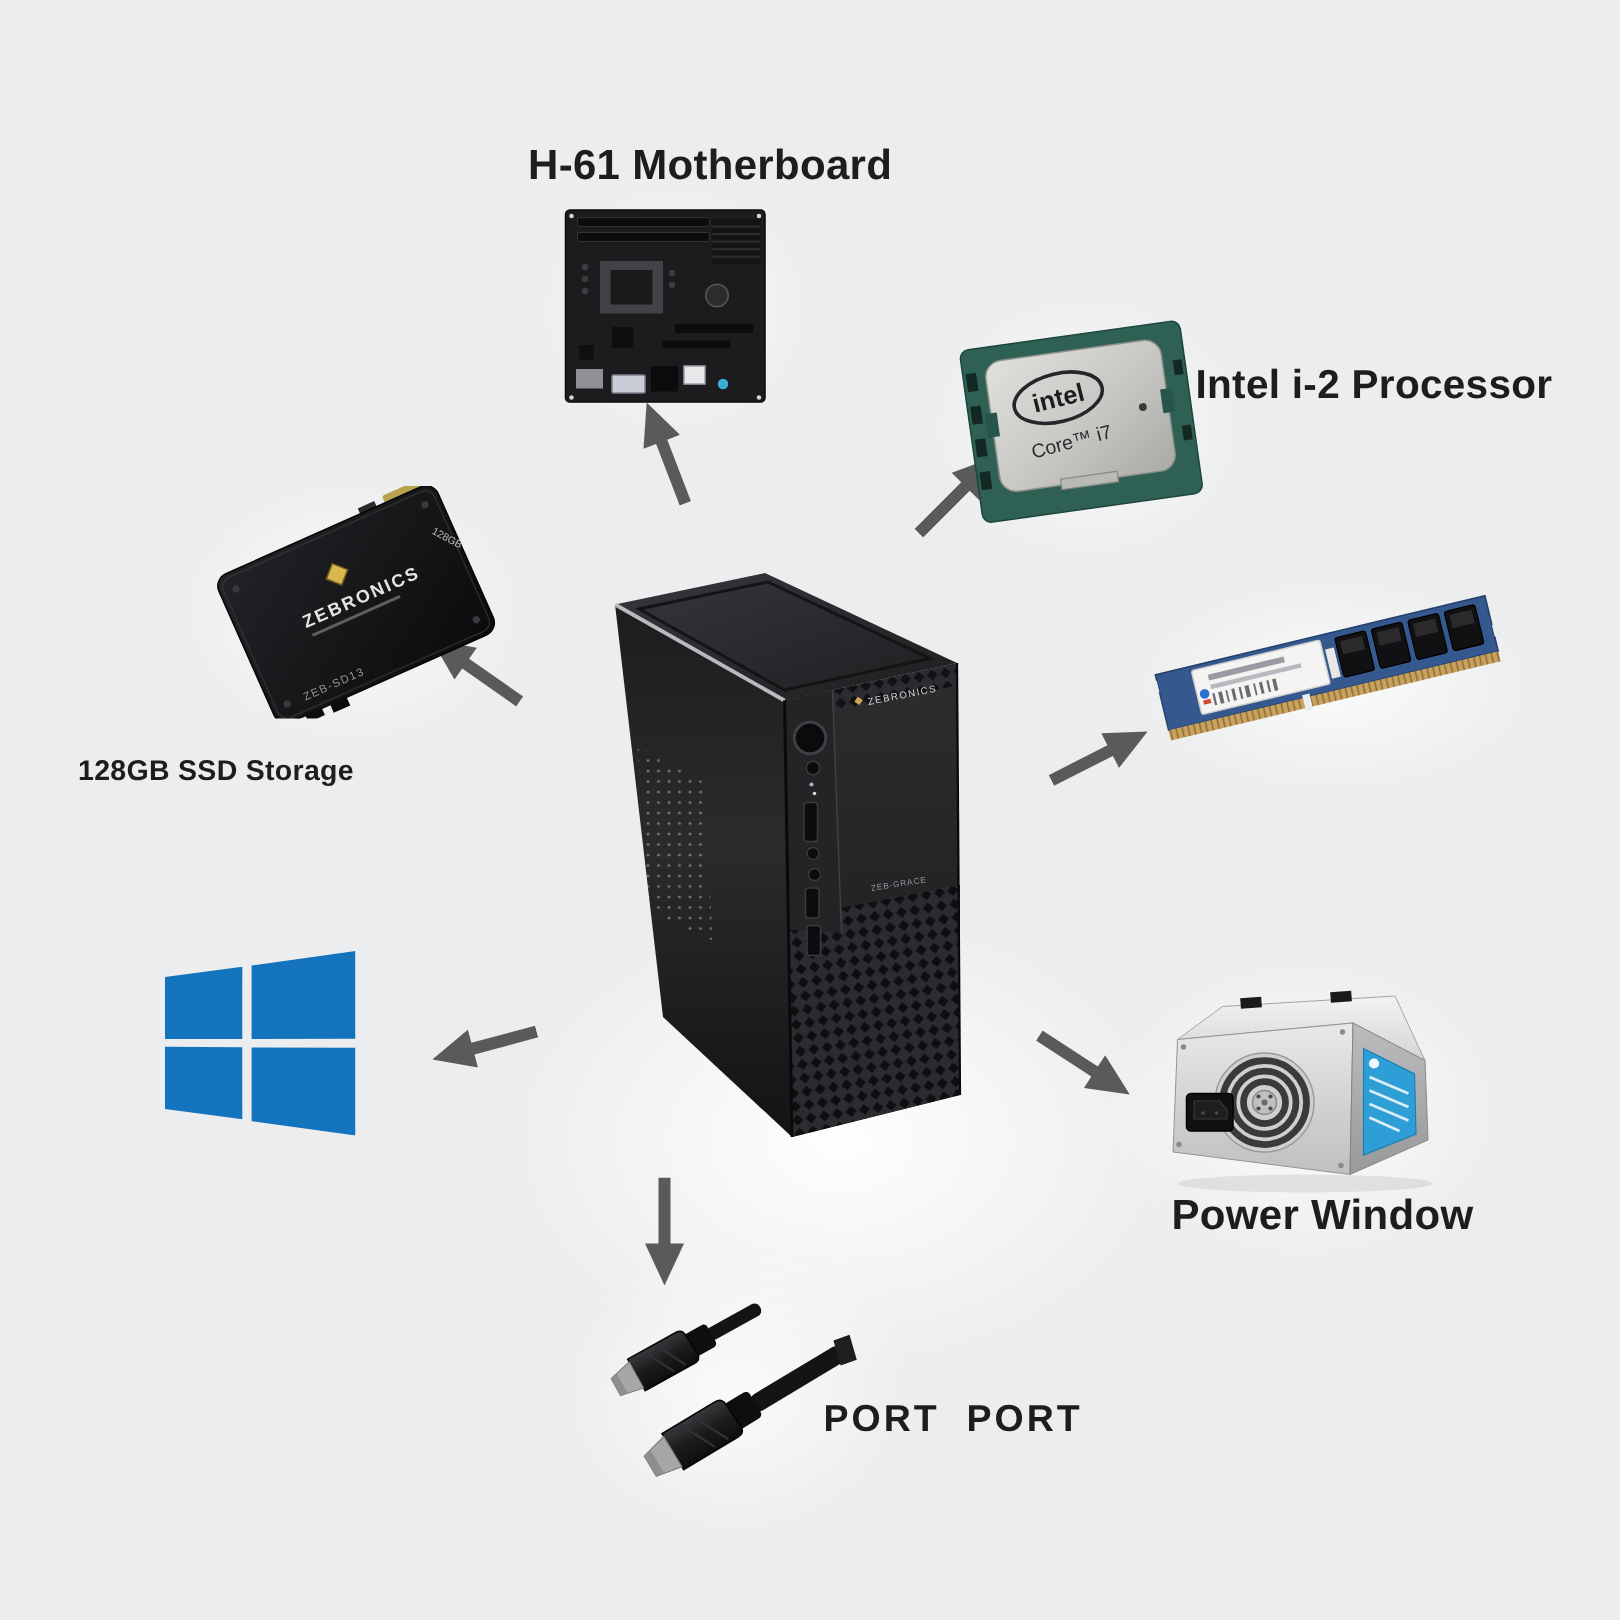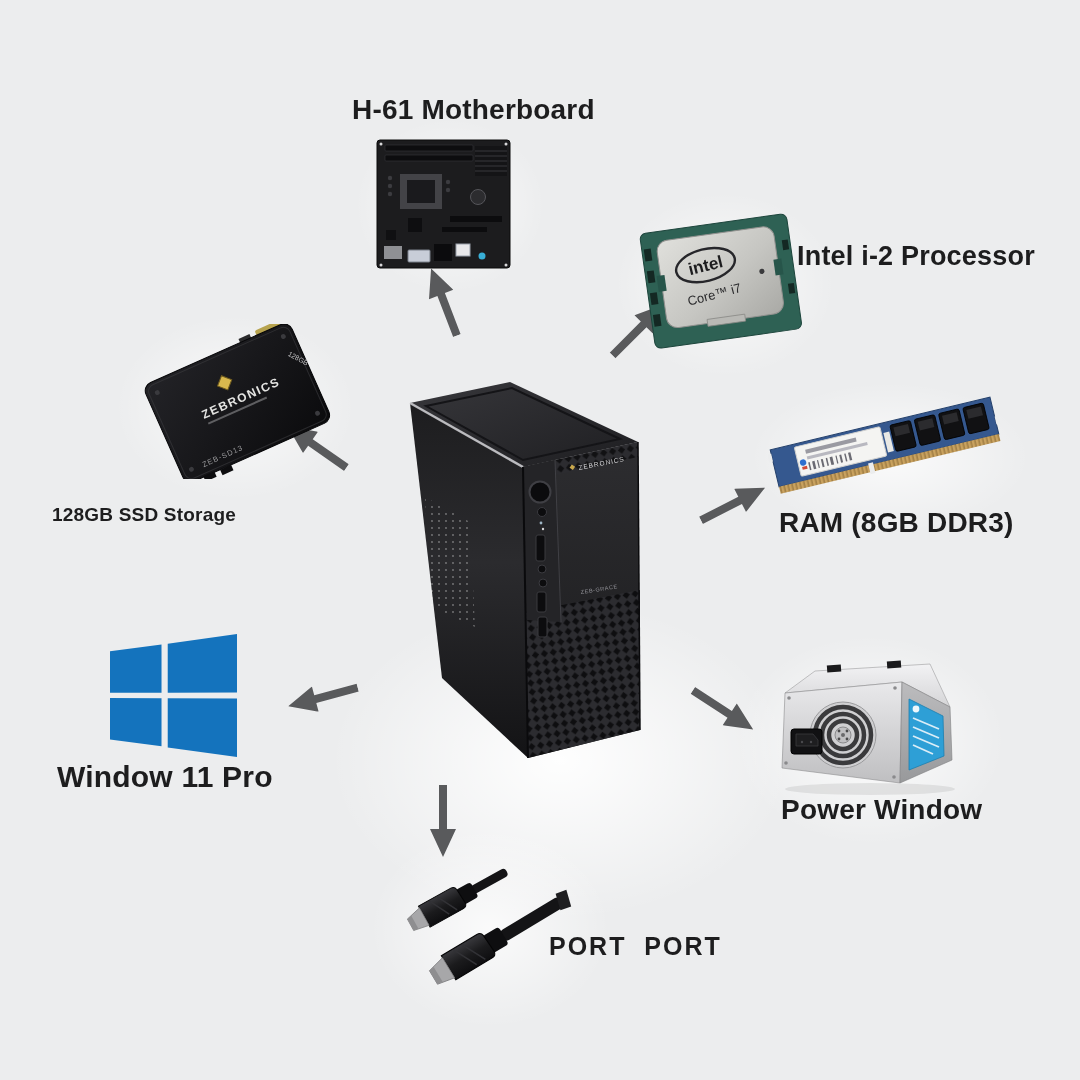--- a/index.html
+++ b/index.html
@@ -19,24 +19,22 @@
   <div class="halo" style="left:330px;top:600px;width:460px;height:320px;"></div>
   <div class="halo" style="left:355px;top:118px;width:190px;height:175px;opacity:.8;"></div>
   <div class="halo" style="left:615px;top:192px;width:220px;height:185px;opacity:.8;"></div>
   <div class="halo" style="left:750px;top:382px;width:280px;height:150px;opacity:.8;"></div>
   <div class="halo" style="left:735px;top:635px;width:270px;height:210px;opacity:.9;"></div>
   <div class="halo" style="left:370px;top:828px;width:240px;height:200px;opacity:.8;"></div>
   <div class="halo" style="left:115px;top:315px;width:240px;height:185px;opacity:.8;"></div>
 
   <div class="lbl" style="left:352px;top:94px;font-size:28px;">H-61 Motherboard</div>
   <div class="lbl" style="left:797px;top:241px;font-size:27px;">Intel i-2 Processor</div>
-  <div class="lbl" style="left:779px;top:507px;font-size:28px;">RAM (8GB DDR3)</div>
   <div class="lbl" style="left:781px;top:794px;font-size:28px;">Power Window</div>
   <div class="lbl" style="left:549px;top:932px;font-size:25px;font-weight:700;letter-spacing:2px;">PORT  PORT</div>
-  <div class="lbl" style="left:57px;top:760px;font-size:30px;">Window 11 Pro</div>
   <div class="lbl" style="left:52px;top:468px;font-size:19px;margin-top:36px;">128GB SSD Storage</div>
 
   <svg class="arrow" style="left:408px;top:289px;transform:rotate(-111deg);" width="72" height="26" viewBox="0 0 72 26">
       <polygon points="0,9 44,9 44,0 72,13 44,26 44,17 0,17" fill="#595A5C"></polygon>
     </svg>
   <svg class="arrow" style="left:602px;top:317px;transform:rotate(-45deg);" width="72" height="26" viewBox="0 0 72 26">
       <polygon points="0,9 44,9 44,0 72,13 44,26 44,17 0,17" fill="#595A5C"></polygon>
     </svg>
   <svg class="arrow" style="left:697px;top:491px;transform:rotate(-27deg);" width="72" height="26" viewBox="0 0 72 26">
       <polygon points="0,9 44,9 44,0 72,13 44,26 44,17 0,17" fill="#595A5C"></polygon>

